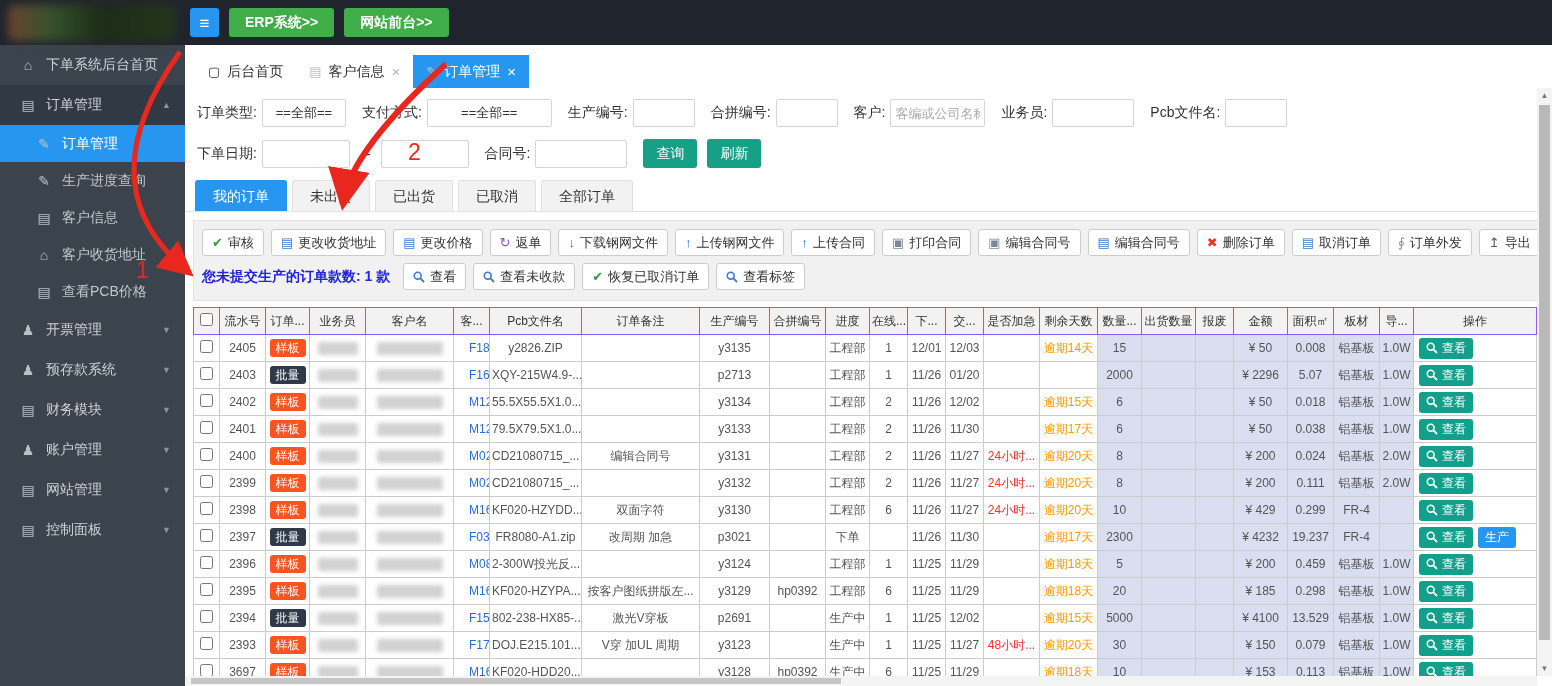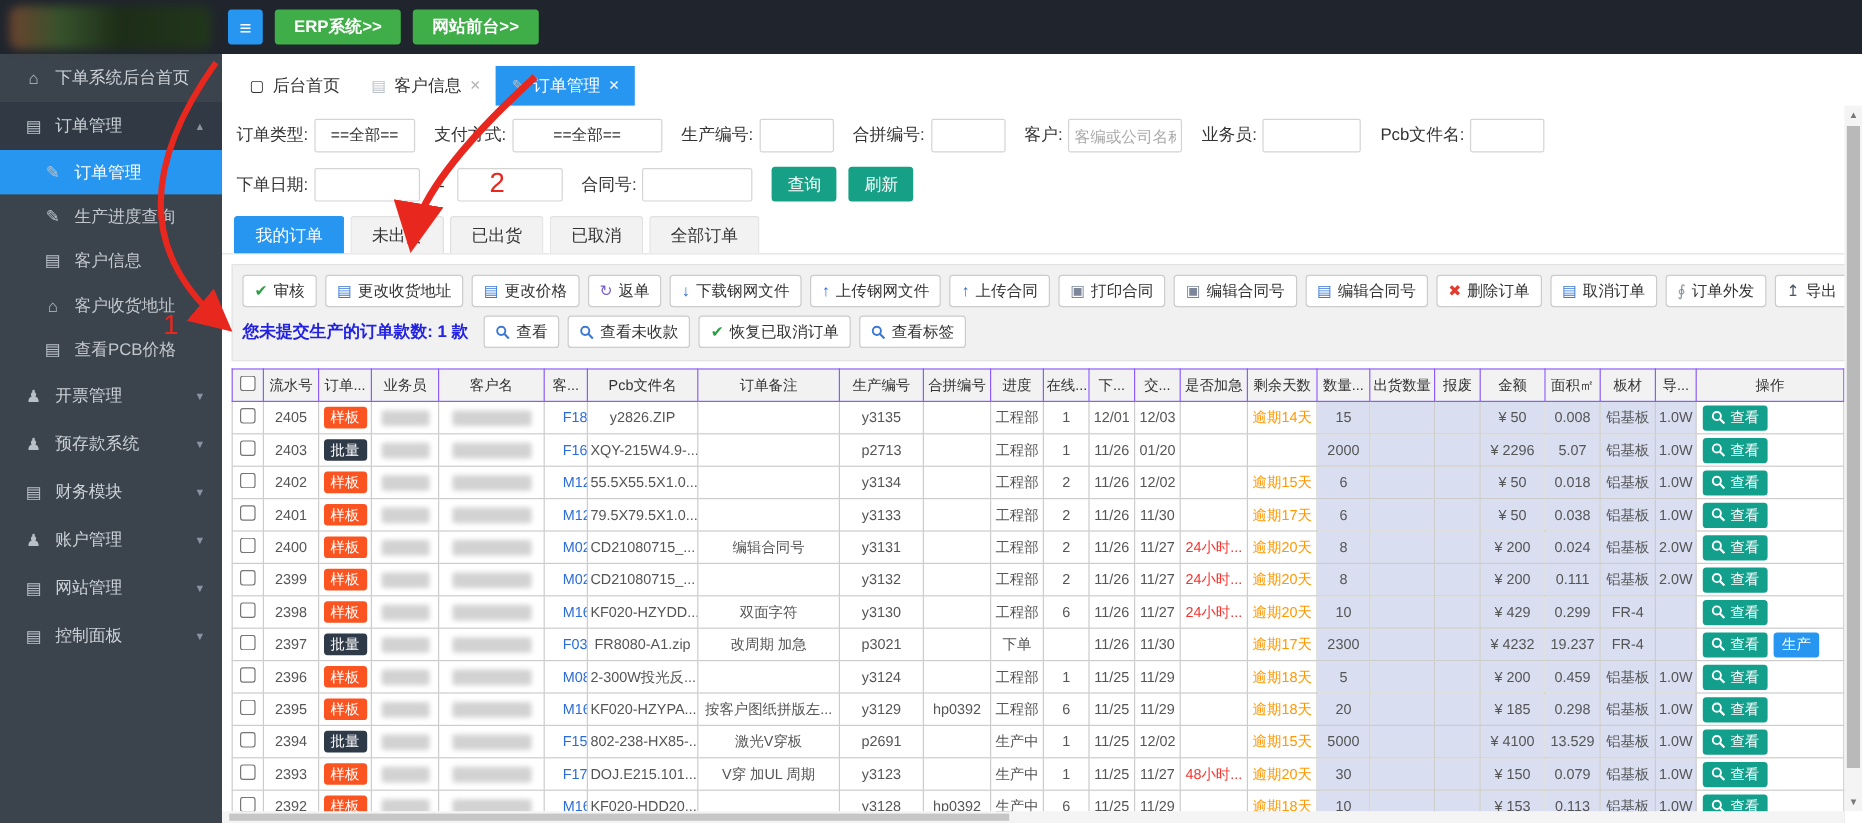--- a/index.html
+++ b/index.html
@@ -802,21 +802,21 @@
                   <circle cx="4.7" cy="4.7" r="3.4" fill="none" stroke="#fff" stroke-width="1.6"></circle>
                   <line x1="7.4" y1="7.4" x2="11" y2="11" stroke="#fff" stroke-width="1.8"></line>
                 </svg>
                 <span>查看</span>
               </button>
             </div>
           </td>
         </tr>
         <tr>
           <td><input type="checkbox" style=""></td>
-          <td>2392</td>
+          <td>3697</td>
           <td><span class="badge sample">样板</span></td>
           <td><span class="blur-bar" style="width: 40px;"></span></td>
           <td><span class="blur-bar" style="width: 66px;"></span></td>
           <td><span class="link">M163</span></td>
           <td>KF020-HDD20...</td>
           <td></td>
           <td>y3128</td>
           <td>hp0392</td>
           <td>生产中</td>
           <td>6</td>

